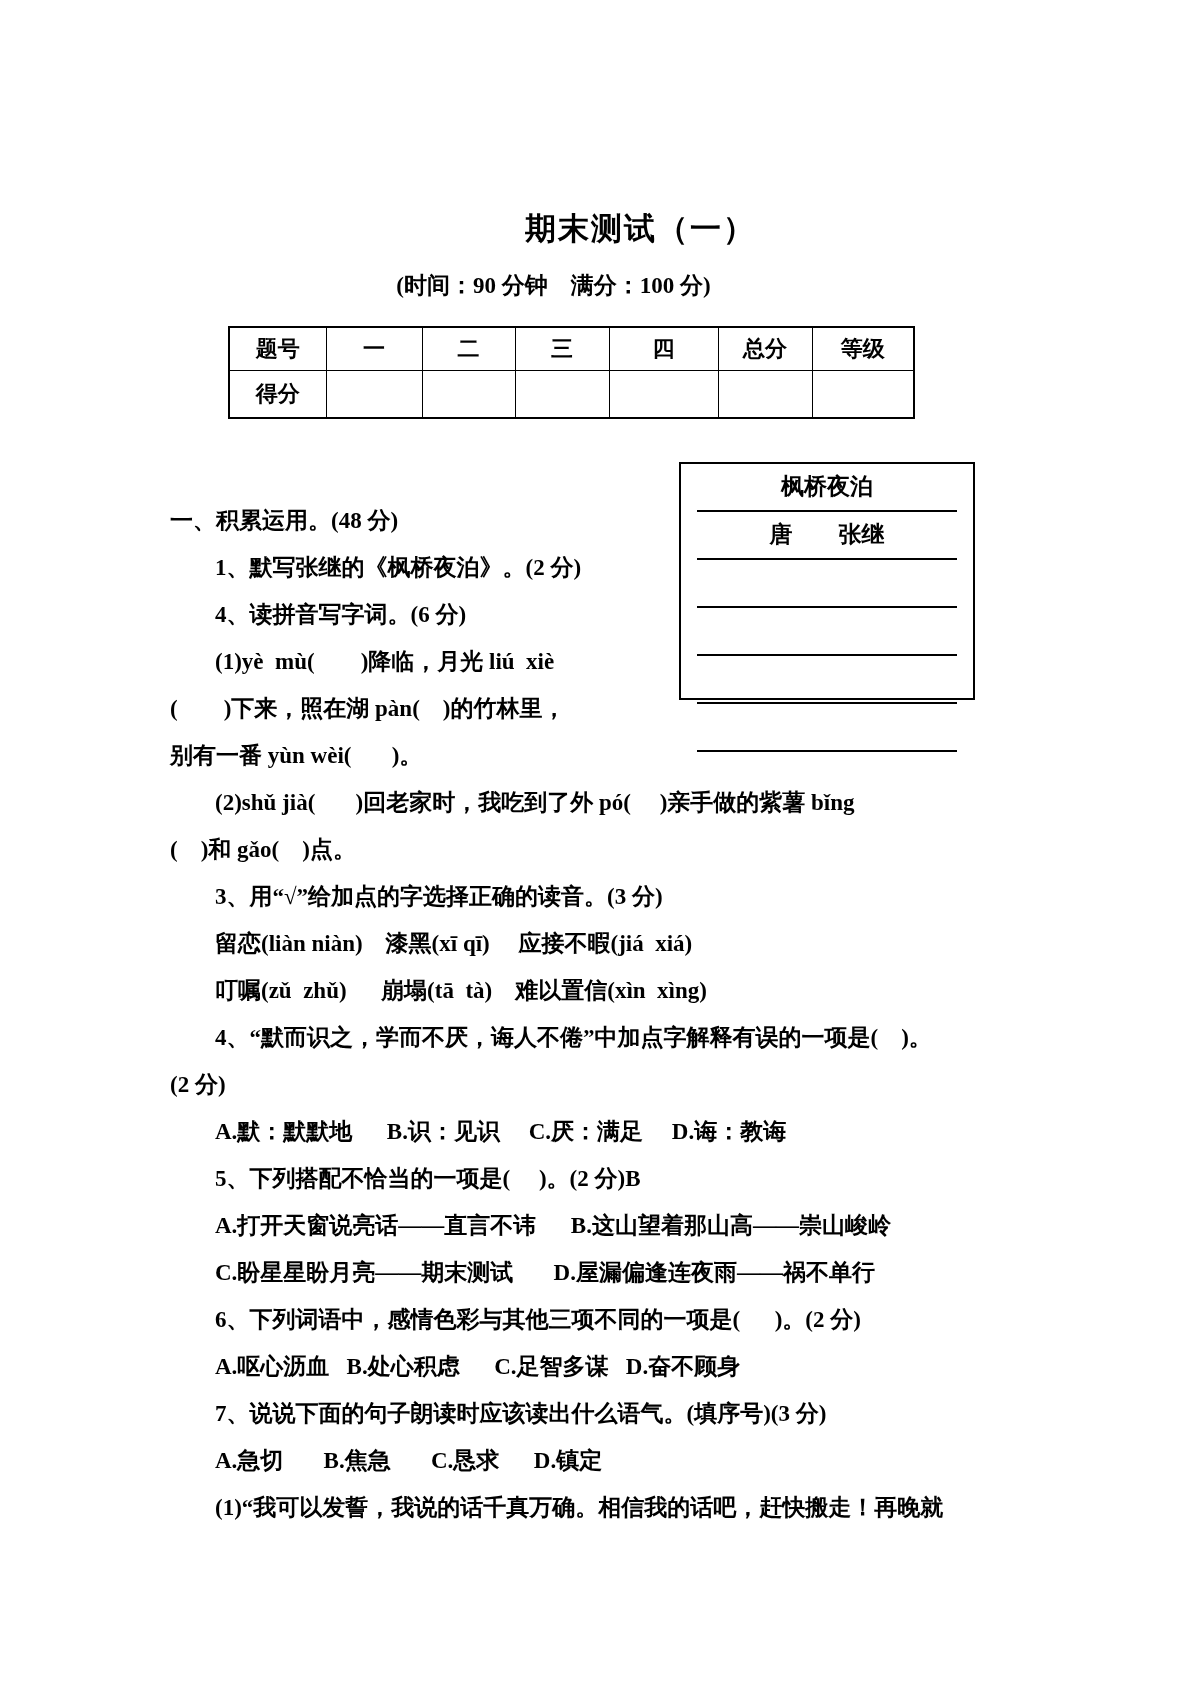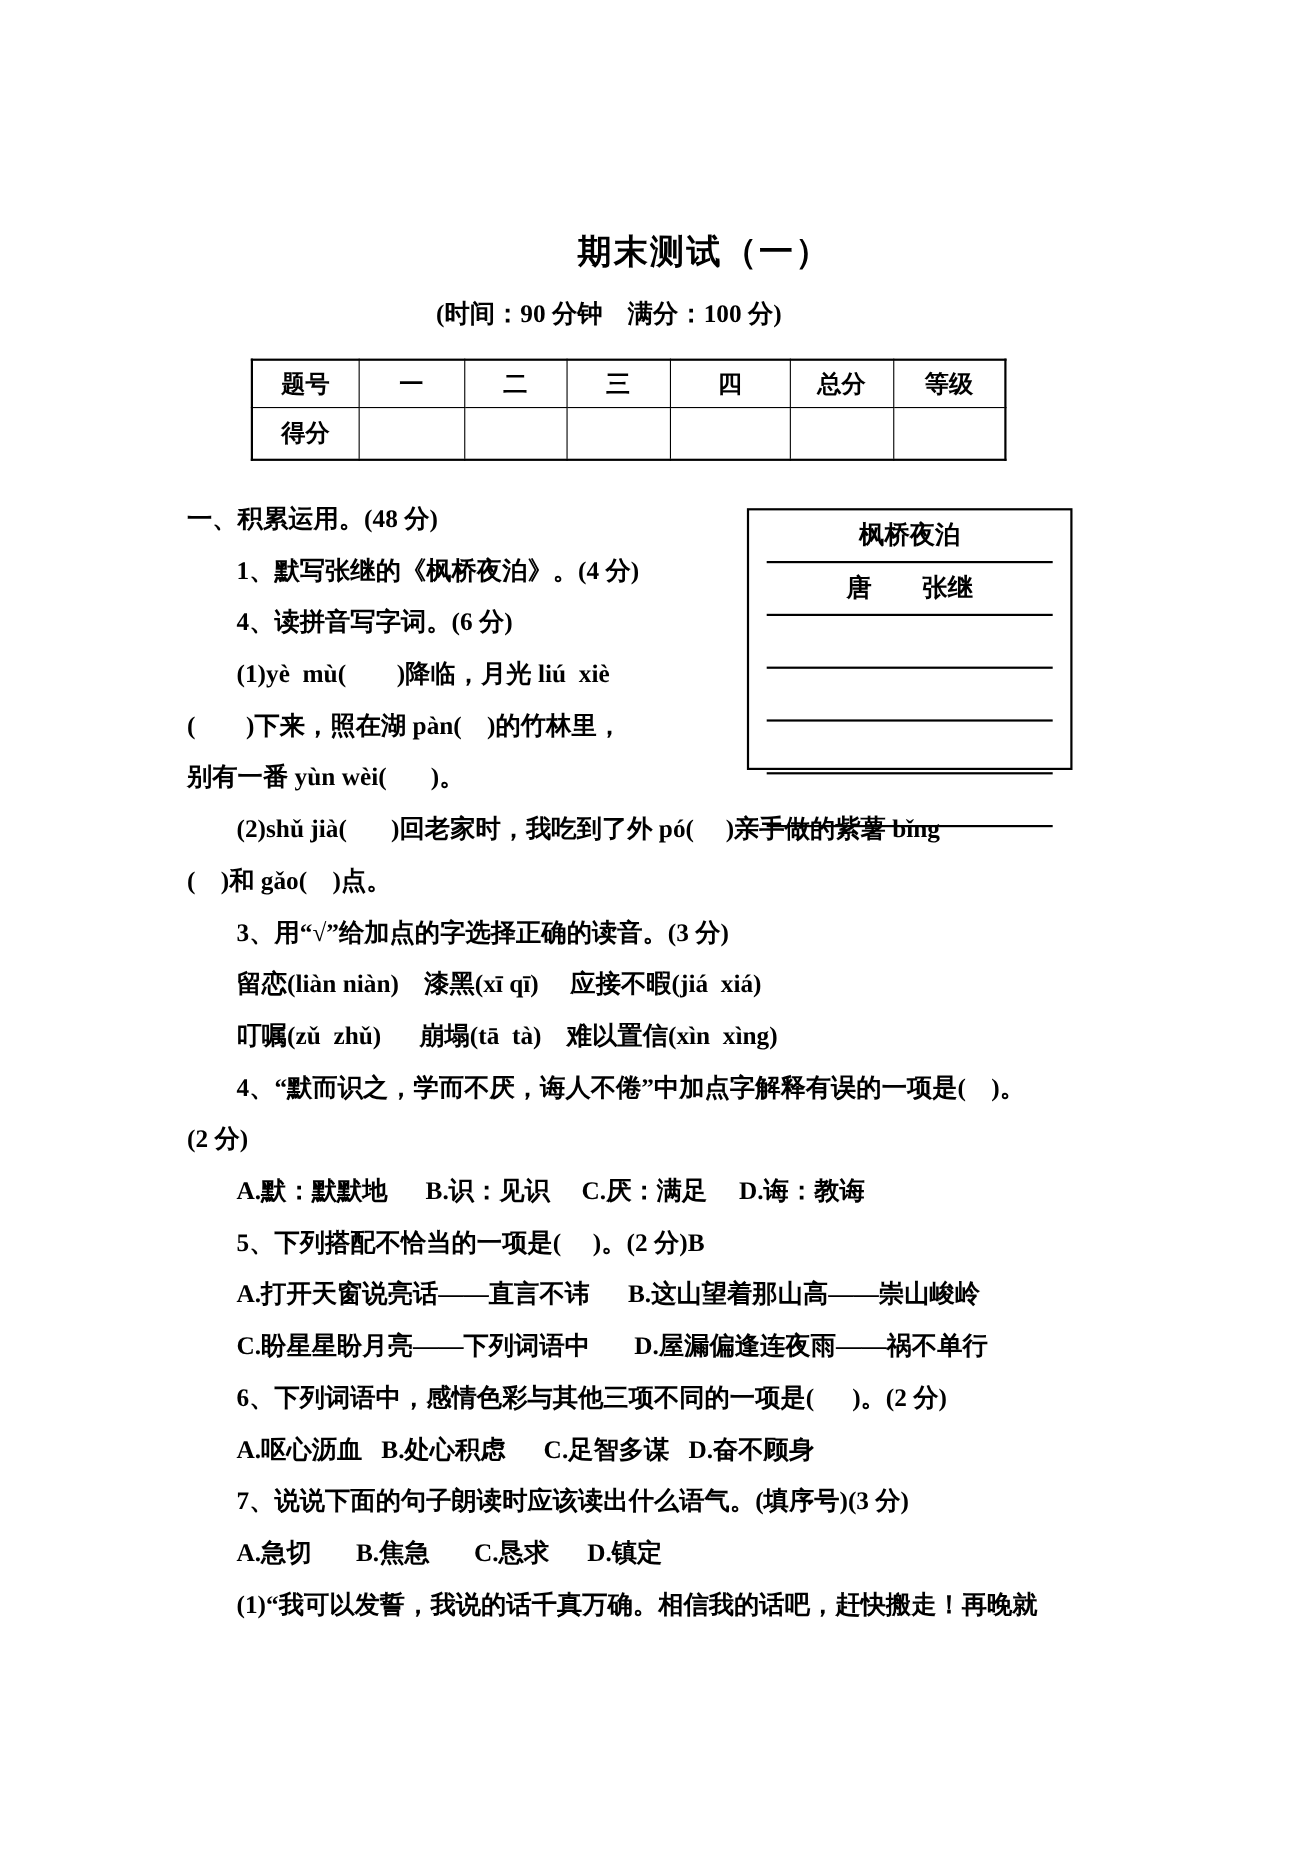--- a/index.html
+++ b/index.html
@@ -53,21 +53,21 @@
     height:46px;line-height:46px;
     margin:0 16px;
     border-bottom:2px solid #000;
     text-align:center;
     font-size:23px;font-weight:bold;
     white-space:pre;
     overflow:hidden;
   }
   
   .content{
-    position:absolute;left:170px;top:448px;width:930px;
+    position:absolute;left:170px;top:497px;width:930px;
   }
   .line{
     height:47px;line-height:47px;
     font-size:23px;font-weight:bold;
     white-space:pre;
   }
   .ind{padding-left:45px;}
 </style>
 </head>
 <body>
@@ -113,36 +113,36 @@
     <div class="poem-row">枫桥夜泊</div>
     <div class="poem-row">唐　　张继</div>
     <div class="poem-row"></div>
     <div class="poem-row"></div>
     <div class="poem-row"></div>
     <div class="poem-row"></div>
   </div>
 
   <div class="content">
     <div class="line cont">一、积累运用。(48 分)</div>
-    <div class="line ind">1、默写张继的《枫桥夜泊》。(4 分)</div>
+    <div class="line ind">1、默写张继的《枫桥夜泊》。(2 分)</div>
     <div class="line ind">4、读拼音写字词。(6 分)</div>
     <div class="line ind">(1)yè  mù(        )降临，月光 liú  xiè</div>
     <div class="line cont">(        )下来，照在湖 pàn(    )的竹林里，</div>
     <div class="line cont">别有一番 yùn wèi(       )。</div>
     <div class="line ind">(2)shǔ jià(       )回老家时，我吃到了外 pó(     )亲手做的紫薯 bǐng</div>
     <div class="line cont">(    )和 gǎo(    )点。</div>
     <div class="line ind">3、用“√”给加点的字选择正确的读音。(3 分)</div>
     <div class="line ind">留恋(liàn niàn)    漆黑(xī qī)     应接不暇(jiá  xiá)</div>
     <div class="line ind">叮嘱(zǔ  zhǔ)      崩塌(tā  tà)    难以置信(xìn  xìng)</div>
     <div class="line ind">4、“默而识之，学而不厌，诲人不倦”中加点字解释有误的一项是(    )。</div>
     <div class="line cont">(2 分)</div>
     <div class="line ind">A.默：默默地      B.识：见识     C.厌：满足     D.诲：教诲</div>
     <div class="line ind">5、下列搭配不恰当的一项是(     )。(2 分)B</div>
     <div class="line ind">A.打开天窗说亮话——直言不讳      B.这山望着那山高——崇山峻岭</div>
-    <div class="line ind">C.盼星星盼月亮——下列词语中       D.屋漏偏逢连夜雨——祸不单行</div>
+    <div class="line ind">C.盼星星盼月亮——期末测试       D.屋漏偏逢连夜雨——祸不单行</div>
     <div class="line ind">6、下列词语中，感情色彩与其他三项不同的一项是(      )。(2 分)</div>
     <div class="line ind">A.呕心沥血   B.处心积虑      C.足智多谋   D.奋不顾身</div>
     <div class="line ind">7、说说下面的句子朗读时应该读出什么语气。(填序号)(3 分)</div>
     <div class="line ind">A.急切       B.焦急       C.恳求      D.镇定</div>
     <div class="line ind">(1)“我可以发誓，我说的话千真万确。相信我的话吧，赶快搬走！再晚就</div>
   </div>
 
 </div>
 
 </body></html>

